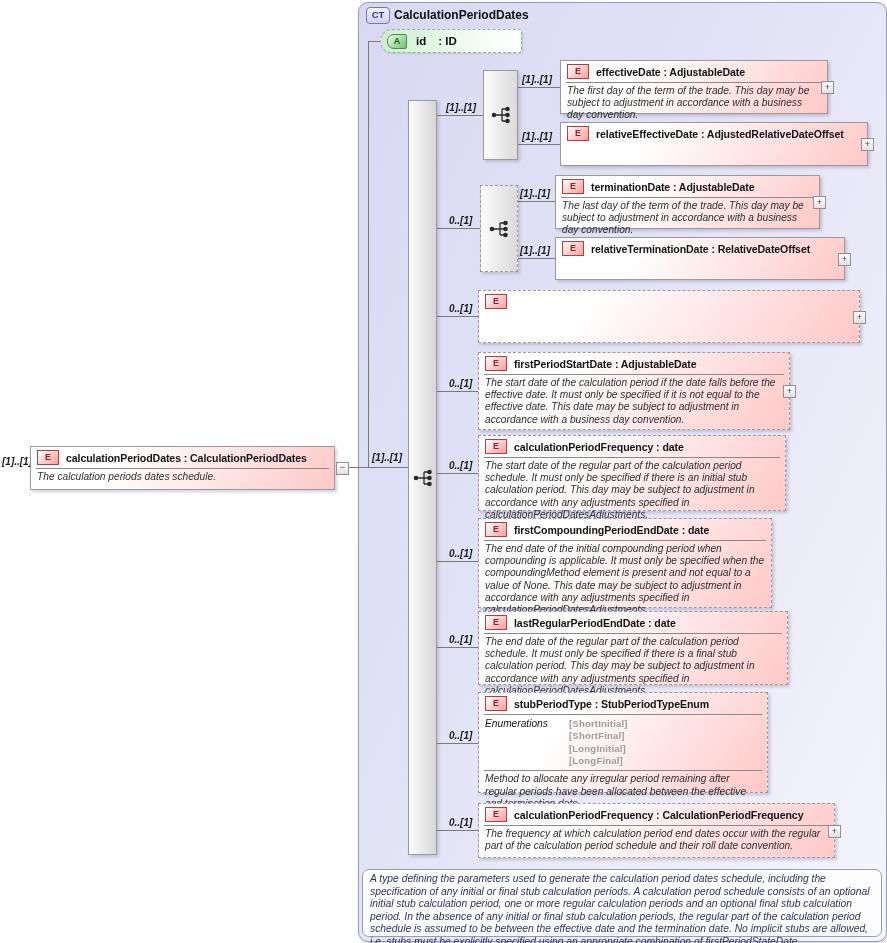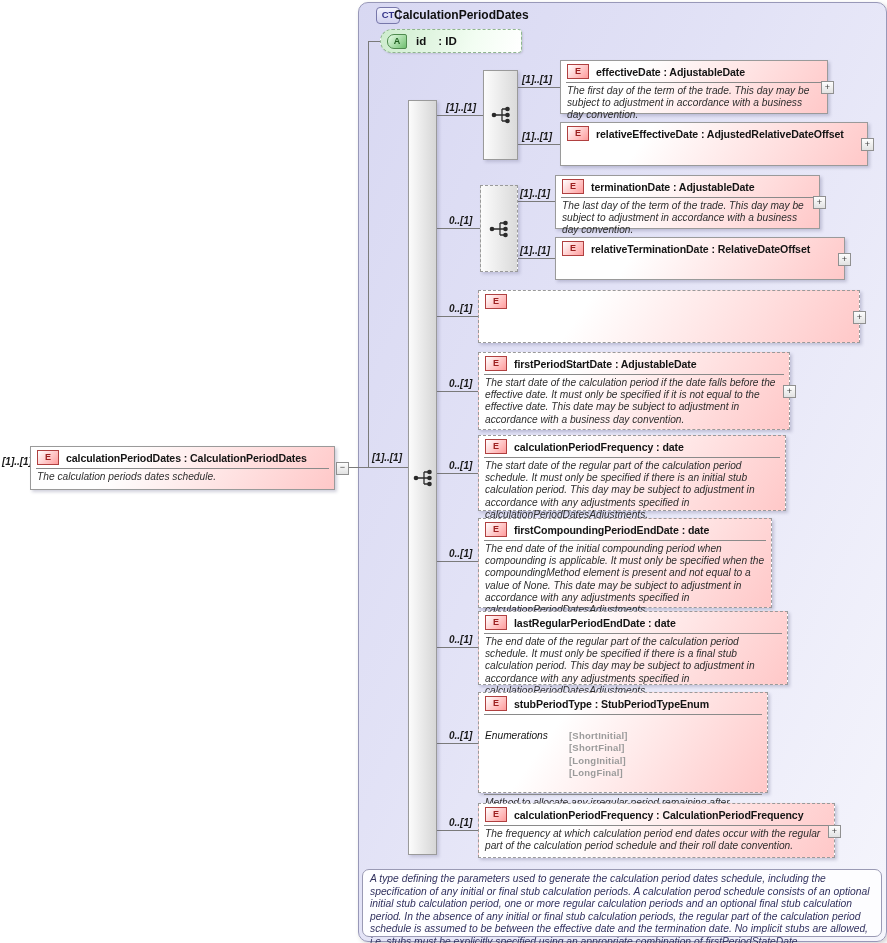--- a/index.html
+++ b/index.html
@@ -3,21 +3,21 @@
 <meta charset="utf-8">
 <style>
   html,body{margin:0;padding:0;background:#fff;}
   .canvas{position:relative;width:887px;height:943px;background:#ffffff;
           font-family:"Liberation Sans",sans-serif;overflow:hidden;}
   
   .ct-box{position:absolute;left:358px;top:2px;width:527px;height:938px;
           border:1px solid #9898b8;border-radius:10px;
           background:linear-gradient(115deg,#d8d8f2 0%,#e2e2f6 40%,#f5f5fc 100%);
           box-shadow:2px 2px 5px rgba(0,0,0,.18);}
-  .ct-badge{position:absolute;left:376px;top:7px;width:22px;height:15px;border:1px solid #7777aa;
+  .ct-badge{position:absolute;left:366px;top:7px;width:22px;height:15px;border:1px solid #7777aa;
           border-radius:4px;background:linear-gradient(#f2f2fd,#d1d1ef);color:#333388;
           font-weight:bold;font-size:9.5px;text-align:center;line-height:14px;}
   .ct-title{position:absolute;left:394px;top:8px;font-weight:bold;font-size:12px;color:#101010;}
   
   .attr-box{position:absolute;left:380px;top:29px;width:142px;height:24px;box-sizing:border-box;
           border:1px dashed #8fb48f;border-radius:12px 4px 4px 12px;
           background:linear-gradient(110deg,#cdeccd,#f2fdf2 65%,#ffffff);
           display:flex;align-items:center;box-shadow:1px 1px 2px rgba(0,0,0,.12);}
   .abadge{width:18px;height:13px;margin-left:6px;border:1px solid #4e8a4e;border-radius:7px 2px 2px 7px;
           background:linear-gradient(135deg,#eaffea,#6fbf6f);color:#1e5c1e;font-weight:bold;
@@ -46,21 +46,21 @@
   .comp{position:absolute;border:1px solid #9a9a9a;box-sizing:border-box;
        background:linear-gradient(to right,#fcfcfc,#dadada);
        box-shadow:2px 2px 3px rgba(90,90,130,.25);
        display:flex;align-items:center;justify-content:center;}
   .comp.dashed{border-style:dashed;}
   
   .ln{position:absolute;background:#7a7a7a;}
   .card-label{position:absolute;font-size:10px;font-style:italic;font-weight:bold;
        color:#1a1a1a;white-space:nowrap;}
   
-  .enum{margin:0 5px;border-top:1px solid #8a8a8a;padding:15px 1px;display:flex;align-items:flex-start;}
+  .enum{margin:0 5px;border-top:1px solid #8a8a8a;padding:3px 1px;display:flex;align-items:flex-start;}
   .enum-label{flex:0 0 auto;width:84px;font-style:italic;font-size:10.2px;color:#141414;}
   .enum-vals{font-size:9.5px;font-weight:bold;color:#9b9b9b;line-height:1.3;letter-spacing:.2px;}
   
   .footer-box{position:absolute;left:362px;top:869px;width:520px;height:68px;box-sizing:border-box;
        border:1px solid #9a9ab4;border-radius:7px;background:#fdfdff;padding:3px 7px;
        font-style:italic;font-size:10.3px;line-height:1.22;color:#31315e;}
   svg.compicon{display:block;}
 </style>
 </head>
 <body>

